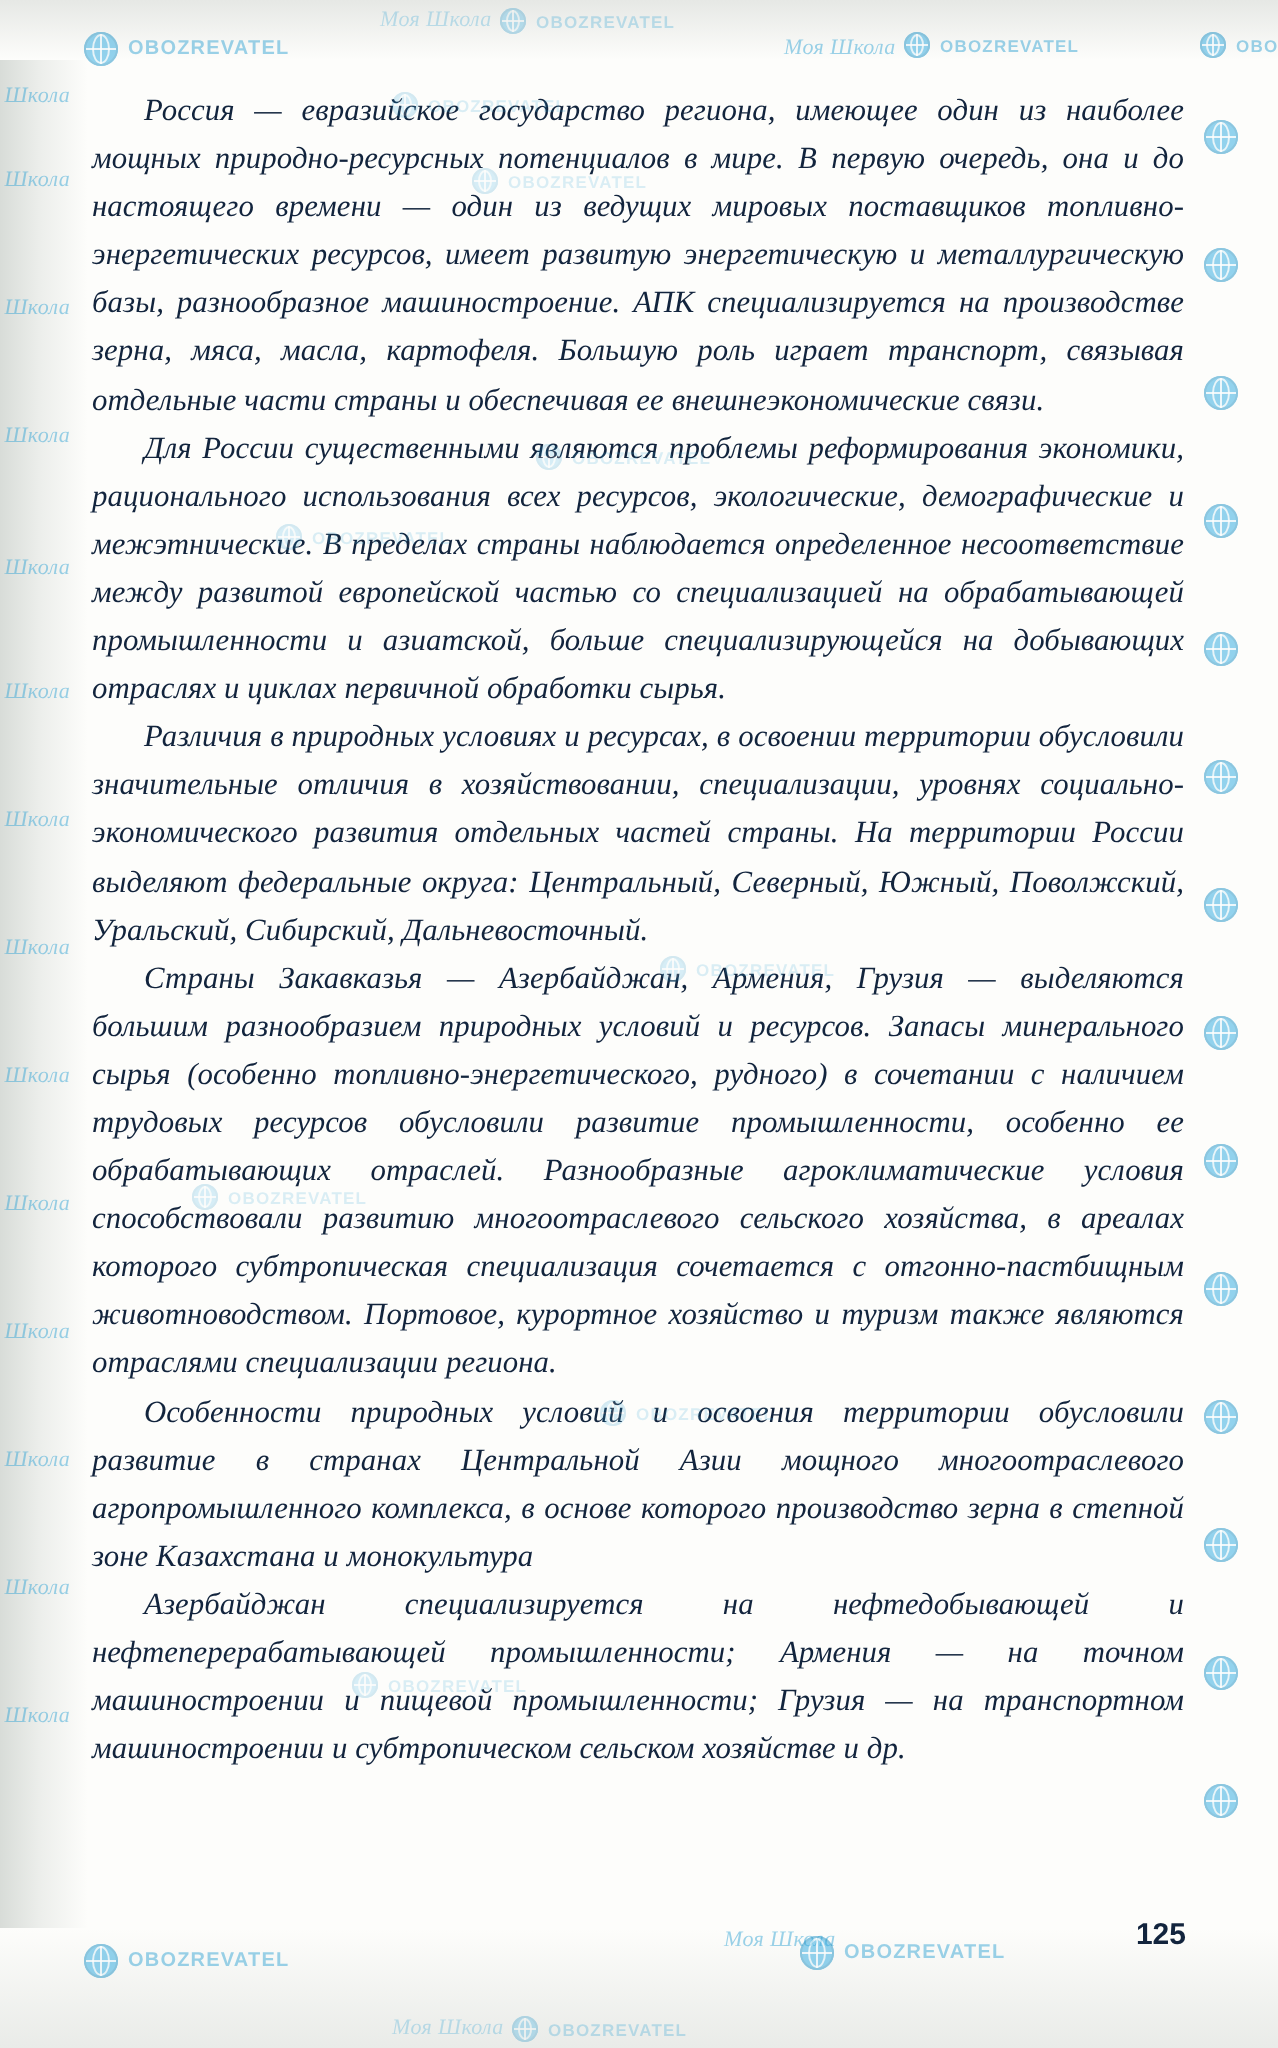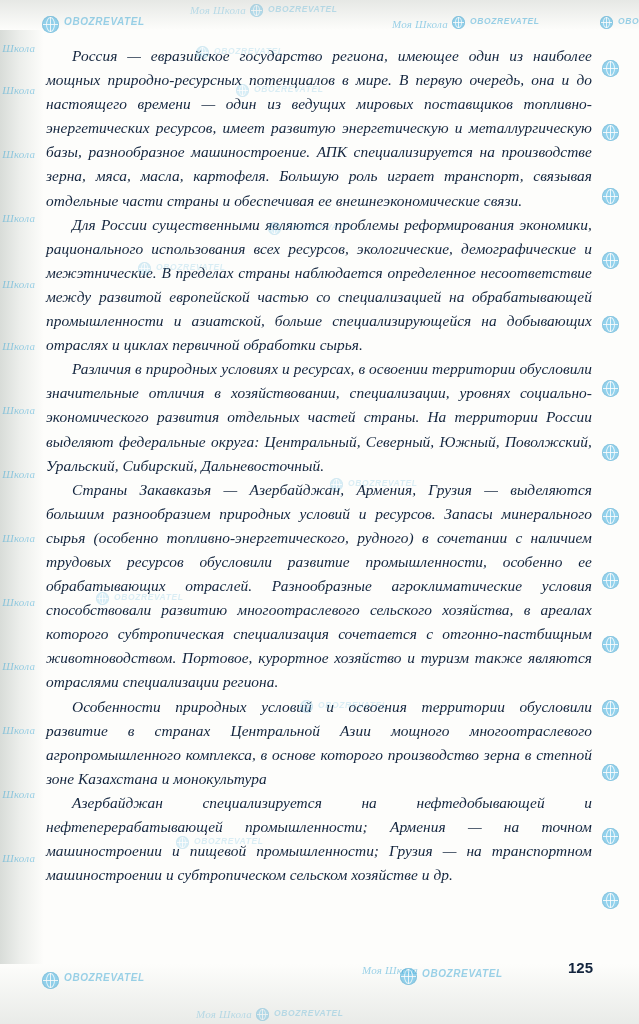--- a/index.html
+++ b/index.html
@@ -79,21 +79,21 @@
 
   
   .wm-layer {
     position: absolute;
     inset: 0;
     pointer-events: none;
   }
   .wm {
     position: absolute;
     display: flex;
-    align-items: flex-start;
+    align-items: center;
     gap: 5px;
     opacity: 0.5;
     white-space: nowrap;
   }
   .wm .globe {
     width: 17px;
     height: 17px;
     border-radius: 50%;
     background: #2aa8e0;
     position: relative;
@@ -132,21 +132,20 @@
     border-radius: 50%;
     opacity: 0.8;
     box-sizing: border-box;
   }
   .wm .wm-text {
     font-family: "Liberation Sans", sans-serif;
     font-size: 10px;
     font-weight: bold;
     letter-spacing: 0.6px;
     color: #3aa7d6;
-    font-style: italic;
   }
   .wm.small .globe { width: 13px; height: 13px; }
   .wm.small .globe .ring { left: 3px; top: 1px; width: 7px; height: 11px; }
   .wm.small .wm-text { font-size: 8.5px; }
 
   .wm.cut-left { left: -6px; }
   .wm.school .wm-text {
     font-family: "Liberation Serif", serif;
     font-style: italic;
     font-weight: normal;

